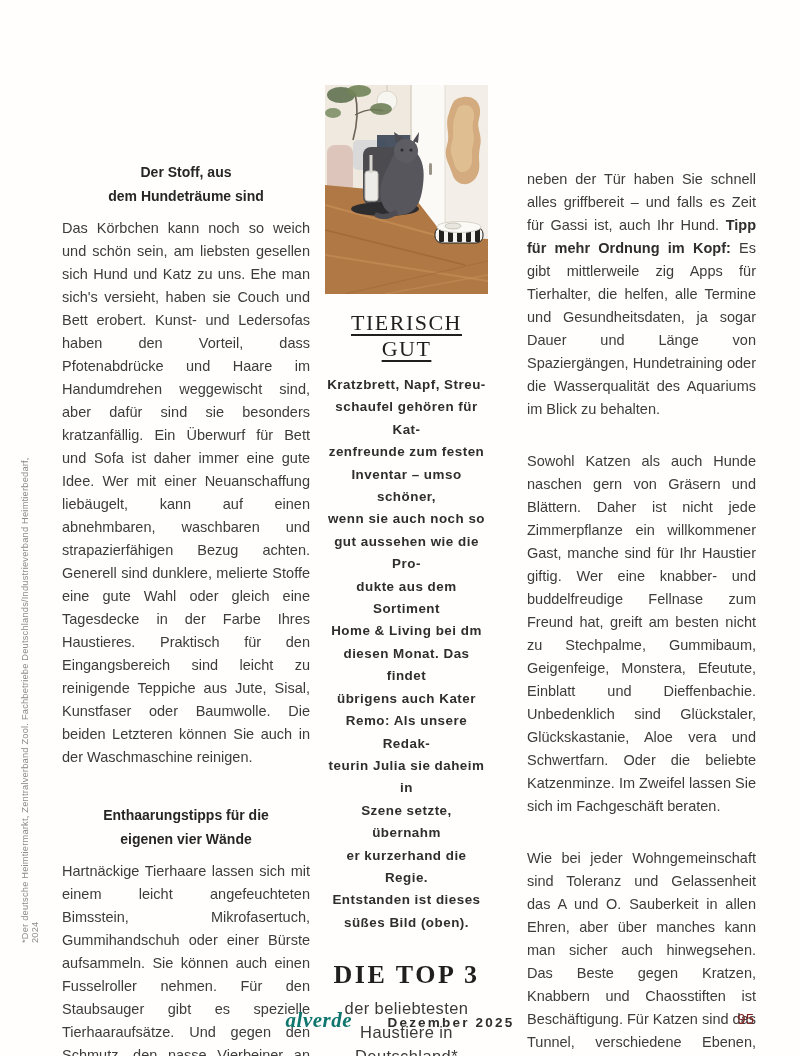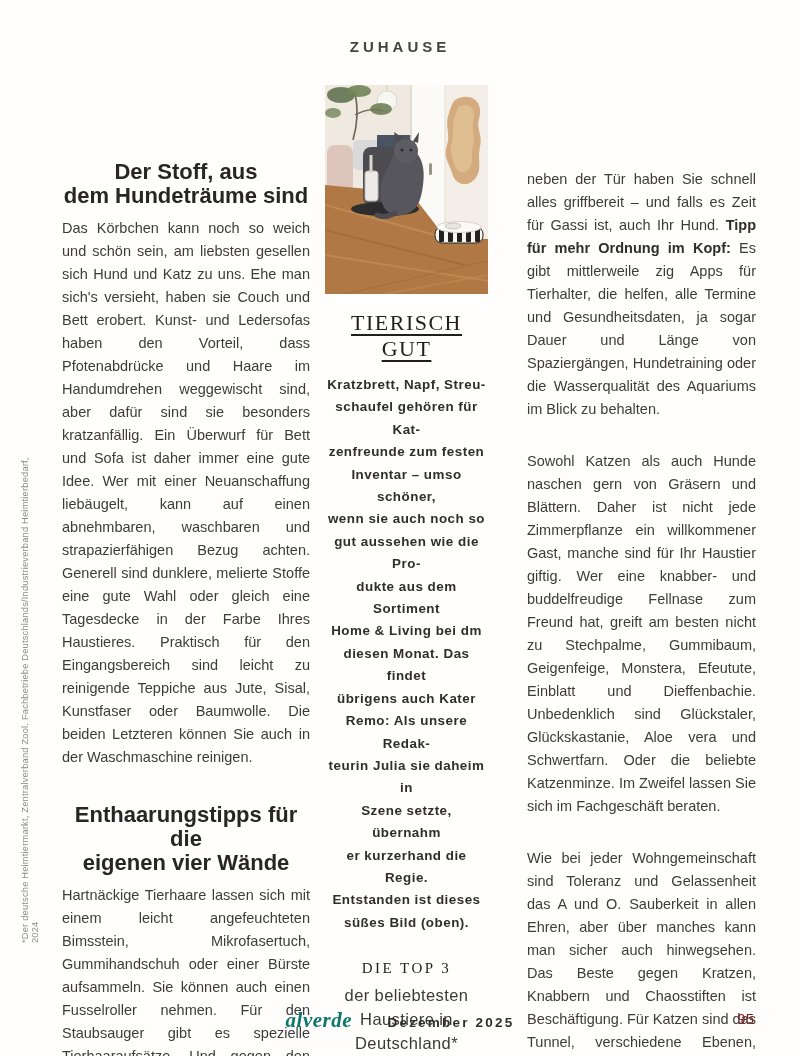--- a/index.html
+++ b/index.html
@@ -9,56 +9,55 @@
 
   
   .kicker{position:absolute;top:38px;left:0;width:100%;text-align:center;
           font-size:15px;font-weight:700;letter-spacing:4px;color:#444;}
 
   
   .col-left{position:absolute;left:62px;top:160px;width:248px;}
   .col-mid{position:absolute;left:325px;top:85px;width:163px;text-align:center;}
   .col-right{position:absolute;left:527px;top:168px;width:229px;}
 
-  .headline{font-size:22px;font-weight:700;line-height:24px;text-align:center;
+  .headline{font-size:14px;font-weight:700;line-height:24px;text-align:center;
             color:#262626;margin:0 0 9px 0;}
   .bodytext{font-size:14.5px;line-height:23px;text-align:justify;margin:0;}
   .bodytext b{color:#2e2e2e;}
   .article{margin-bottom:29px;}
   .article + .article .headline{margin-top:34px;}
 
   
   .photo{width:163px;height:209px;display:block;margin:0 0 16px 0;}
   .box-title{font-family:"Liberation Serif",serif;font-size:22px;font-weight:400;
              letter-spacing:1.5px;color:#1f1f1f;text-decoration:underline;
              text-decoration-thickness:2px;text-underline-offset:4px;margin:0 0 12px 0;}
   .box-body{font-size:13.4px;font-weight:700;letter-spacing:.5px;line-height:22.4px;
             color:#2e2e2e;margin:0 0 26px 0;}
-  .top3-title{font-family:"Liberation Serif",serif;font-size:15px;font-weight:400;
+  .top3-title{font-family:"Liberation Serif",serif;font-size:26px;font-weight:700;
               letter-spacing:2.5px;color:#1f1f1f;margin:0 0 6px 0;}
   .top3-sub{font-size:16.5px;line-height:24px;letter-spacing:.4px;color:#3a3a3a;margin:0 0 22px 0;}
 
   
   .footer{position:absolute;top:1008px;left:0;width:100%;text-align:center;}
   .logo{font-family:"Liberation Serif",serif;font-style:italic;font-weight:700;
         font-size:21px;color:#0f766e;letter-spacing:.5px;}
   .issue{font-size:13.5px;font-weight:700;letter-spacing:2.2px;color:#2e2e2e;margin-left:31px;}
   .pagenum{position:absolute;top:1010px;right:46px;font-size:15px;color:#7f1d1d;}
 
   
   .vnote{position:absolute;left:20px;top:437px;height:506px;width:14px;
          writing-mode:vertical-rl;transform:rotate(180deg);
          font-size:9.3px;letter-spacing:.2px;color:#8a8a8a;}
 </style>
 </head>
 <body>
 
 <div class="page">
 
-  <div class="kicker">ZUHAUSE</div>
 
   <div class="col-left">
     <div class="article">
       <h2 class="headline preline">Der Stoff, aus
 dem Hundeträume sind</h2>
       <p class="bodytext">Das Körbchen kann noch so weich und schön sein, am liebsten gesellen sich Hund und Katz zu uns. Ehe man sich's versieht, haben sie Couch und Bett erobert. Kunst- und Ledersofas haben den Vorteil, dass Pfotenabdrücke und Haare im Handumdrehen weggewischt sind, aber dafür sind sie besonders kratzanfällig. Ein Überwurf für Bett und Sofa ist daher immer eine gute Idee. Wer mit einer Neuanschaffung liebäugelt, kann auf einen abnehmbaren, waschbaren und strapazierfähigen Bezug achten. Generell sind dunklere, melierte Stoffe eine gute Wahl oder gleich eine Tagesdecke in der Farbe Ihres Haustieres. Praktisch für den Eingangsbereich sind leicht zu reinigende Teppiche aus Jute, Sisal, Kunstfaser oder Baumwolle. Die beiden Letzteren können Sie auch in der Waschmaschine reinigen.</p>
     </div>
     <div class="article">
       <h2 class="headline preline">Enthaarungstipps für die
 eigenen vier Wände</h2>

